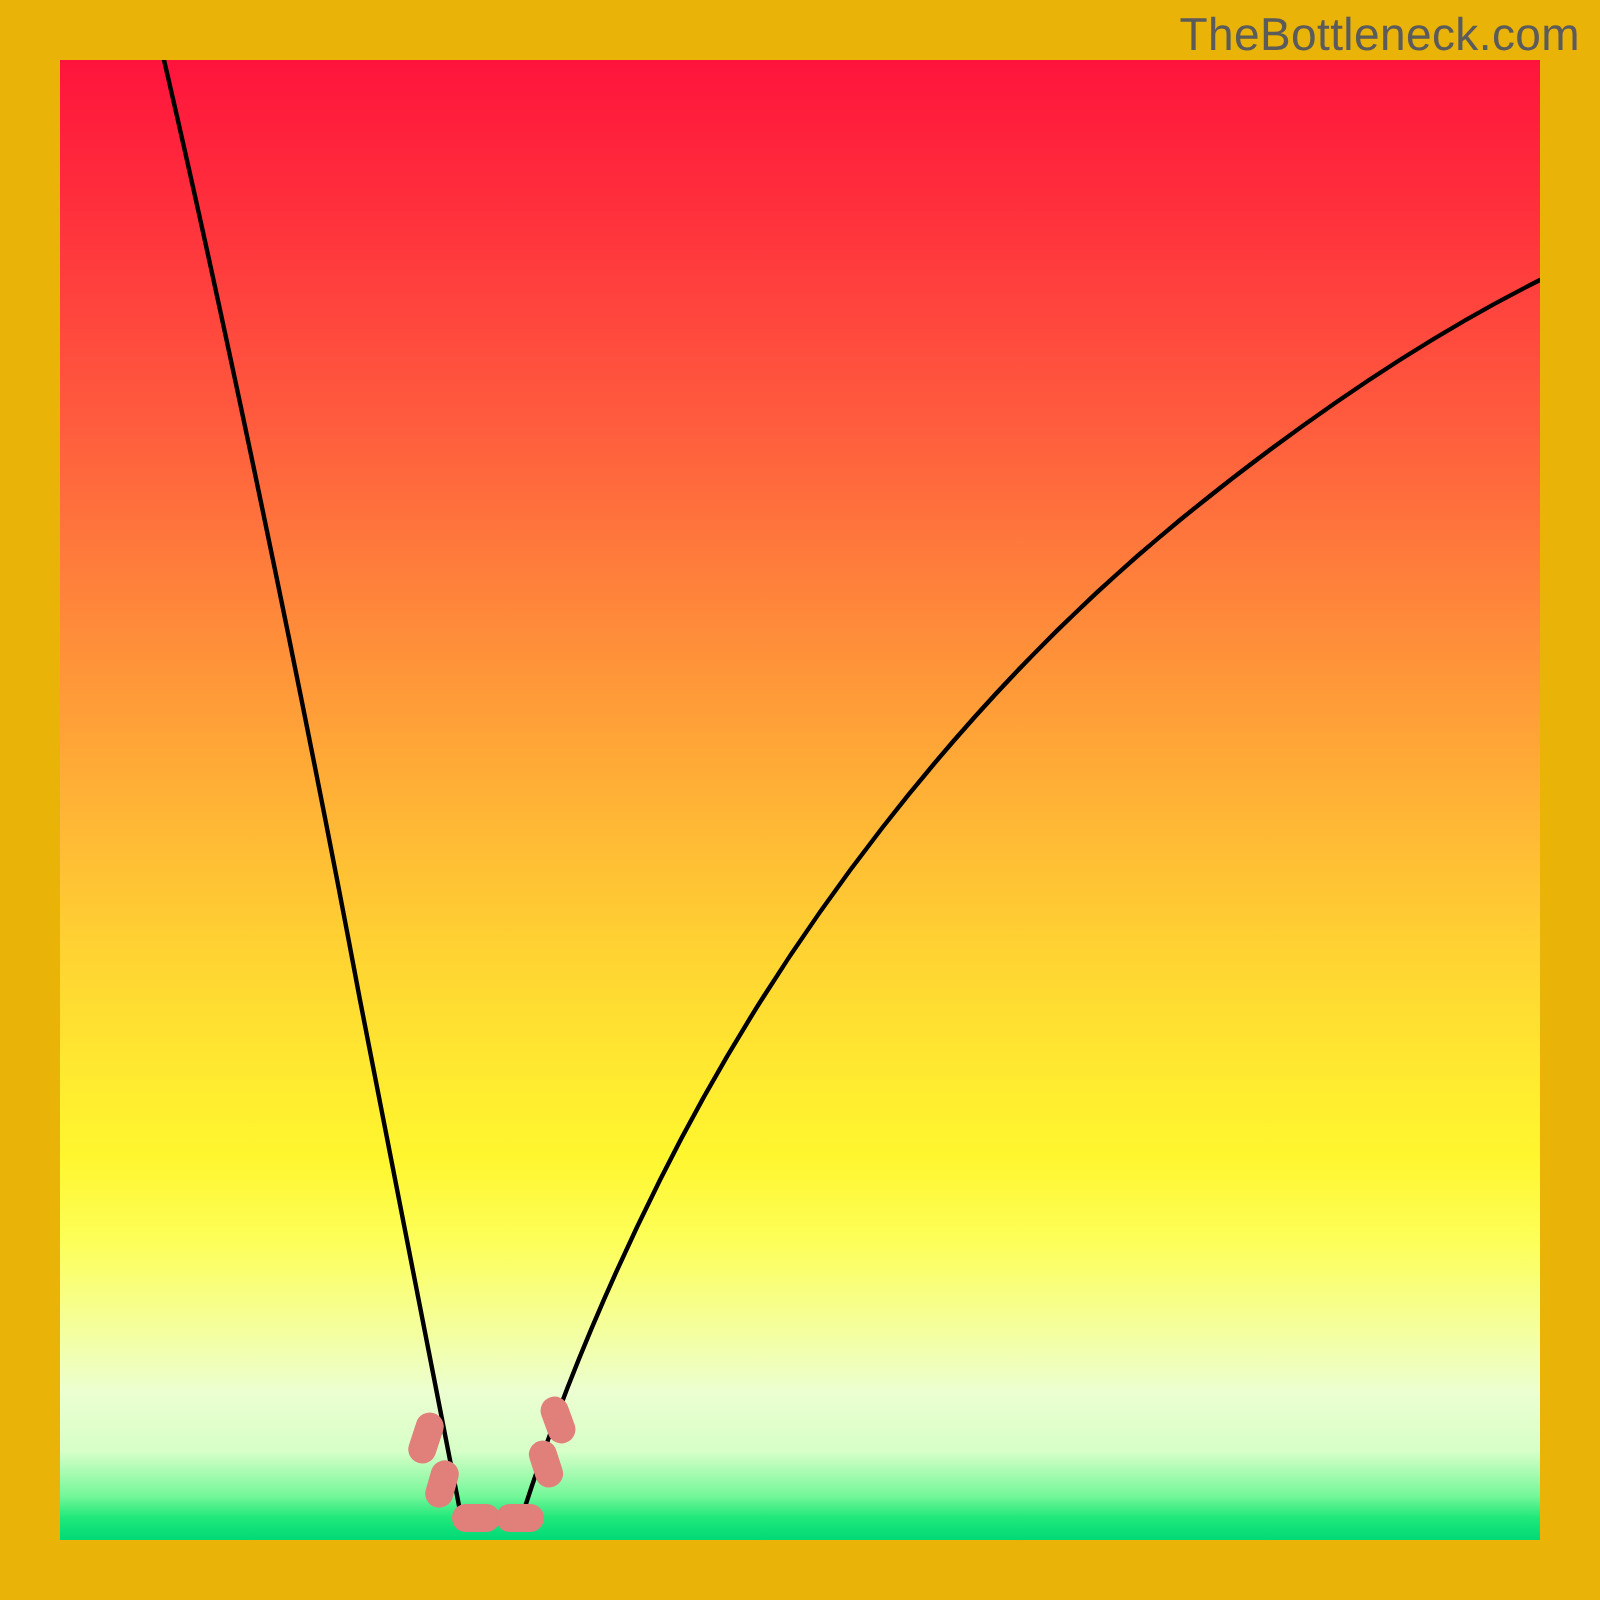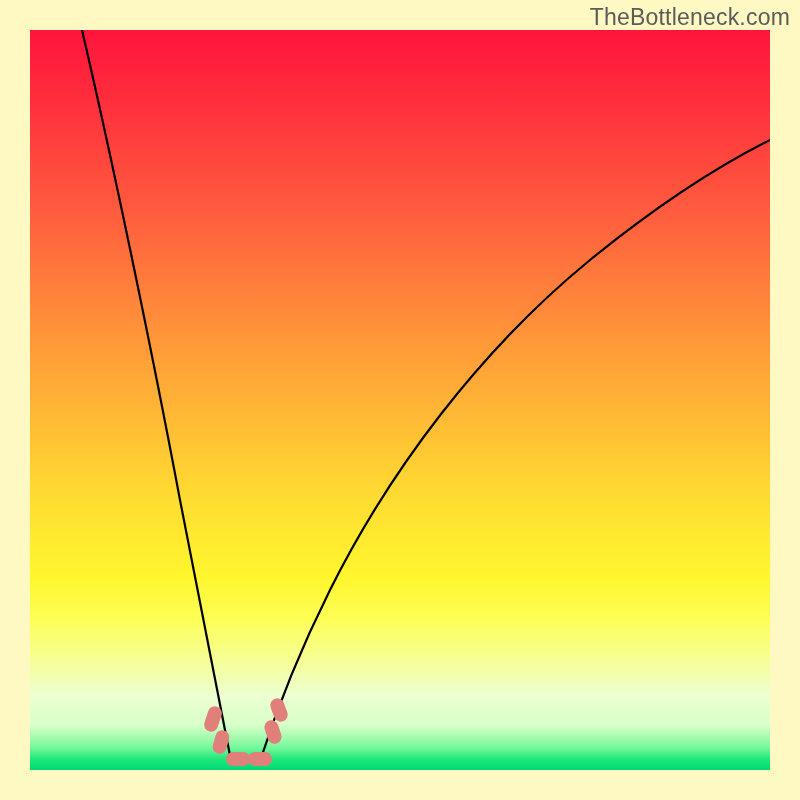--- a/index.html
+++ b/index.html
@@ -8,21 +8,21 @@
     width: 800px;
     height: 800px;
     background: #000;
     overflow: hidden;
     font-family: Arial, Helvetica, sans-serif;
   }
   .frame {
     position: relative;
     width: 800px;
     height: 800px;
-    background: #fef9c3;
+    background: #eab308;
   }
   .plot {
     position: absolute;
     left: 30px;
     top: 30px;
     width: 740px;
     height: 740px;
     background: linear-gradient(
       to bottom,
       #ff143c 0%,

